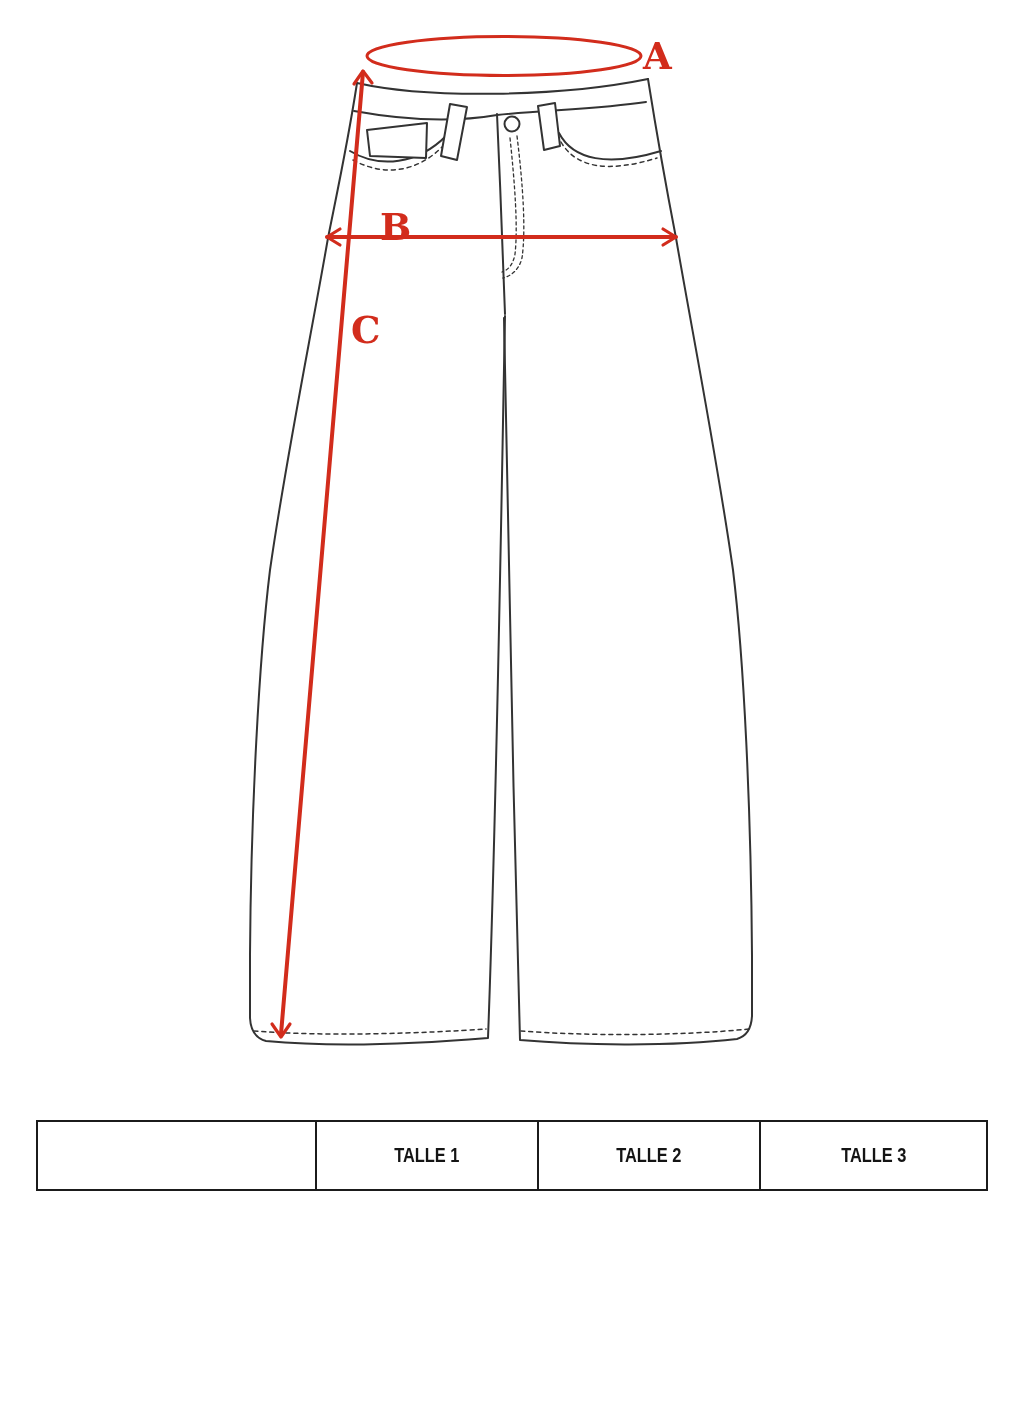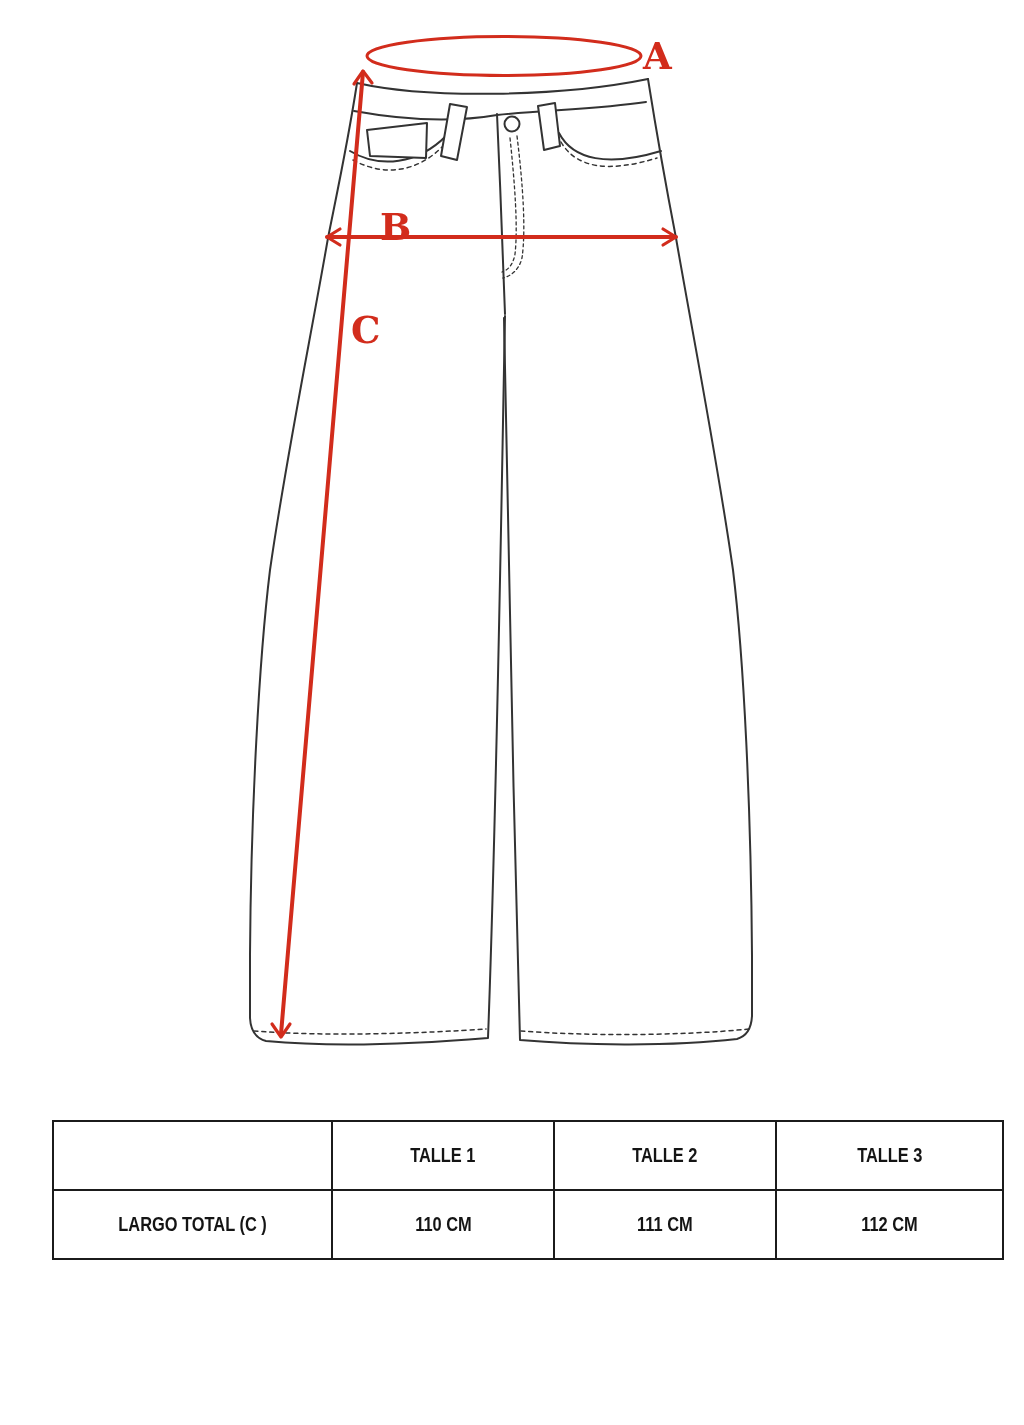--- a/index.html
+++ b/index.html
@@ -7,21 +7,21 @@
     width: 1024px; height: 1425px; position: relative;
     font-family: "Liberation Sans", sans-serif;
   }
   .diagram-wrap { position: absolute; top: 0; left: 0; width: 1024px; height: 1110px; }
   .measure-label {
     font-family: "DejaVu Serif", serif;
     font-weight: bold;
     font-size: 37px;
   }
   .size-table {
-    position: absolute; left: 52px; top: 1120px;
+    position: absolute; left: 36px; top: 1120px;
     border-collapse: collapse; table-layout: fixed;
     background: #ffffff;
   }
   .size-table th, .size-table td {
     border: 2px solid #1b1b1b;
     height: 67px; padding: 0;
     text-align: center; vertical-align: middle;
   }
   .cell-text {
     display: inline-block;
@@ -122,28 +122,14 @@
       <th>
         <span class="cell-text">TALLE 1</span>
       </th>
       <th>
         <span class="cell-text">TALLE 2</span>
       </th>
       <th>
         <span class="cell-text">TALLE 3</span>
       </th>
     </tr>
-    <tr>
-      <td>
-        <span class="cell-text">LARGO TOTAL (C )</span>
-      </td>
-      <td>
-        <span class="cell-text">110 CM</span>
-      </td>
-      <td>
-        <span class="cell-text">111 CM</span>
-      </td>
-      <td>
-        <span class="cell-text">112 CM</span>
-      </td>
-    </tr>
   </tbody>
 </table>
 
 </body></html>

